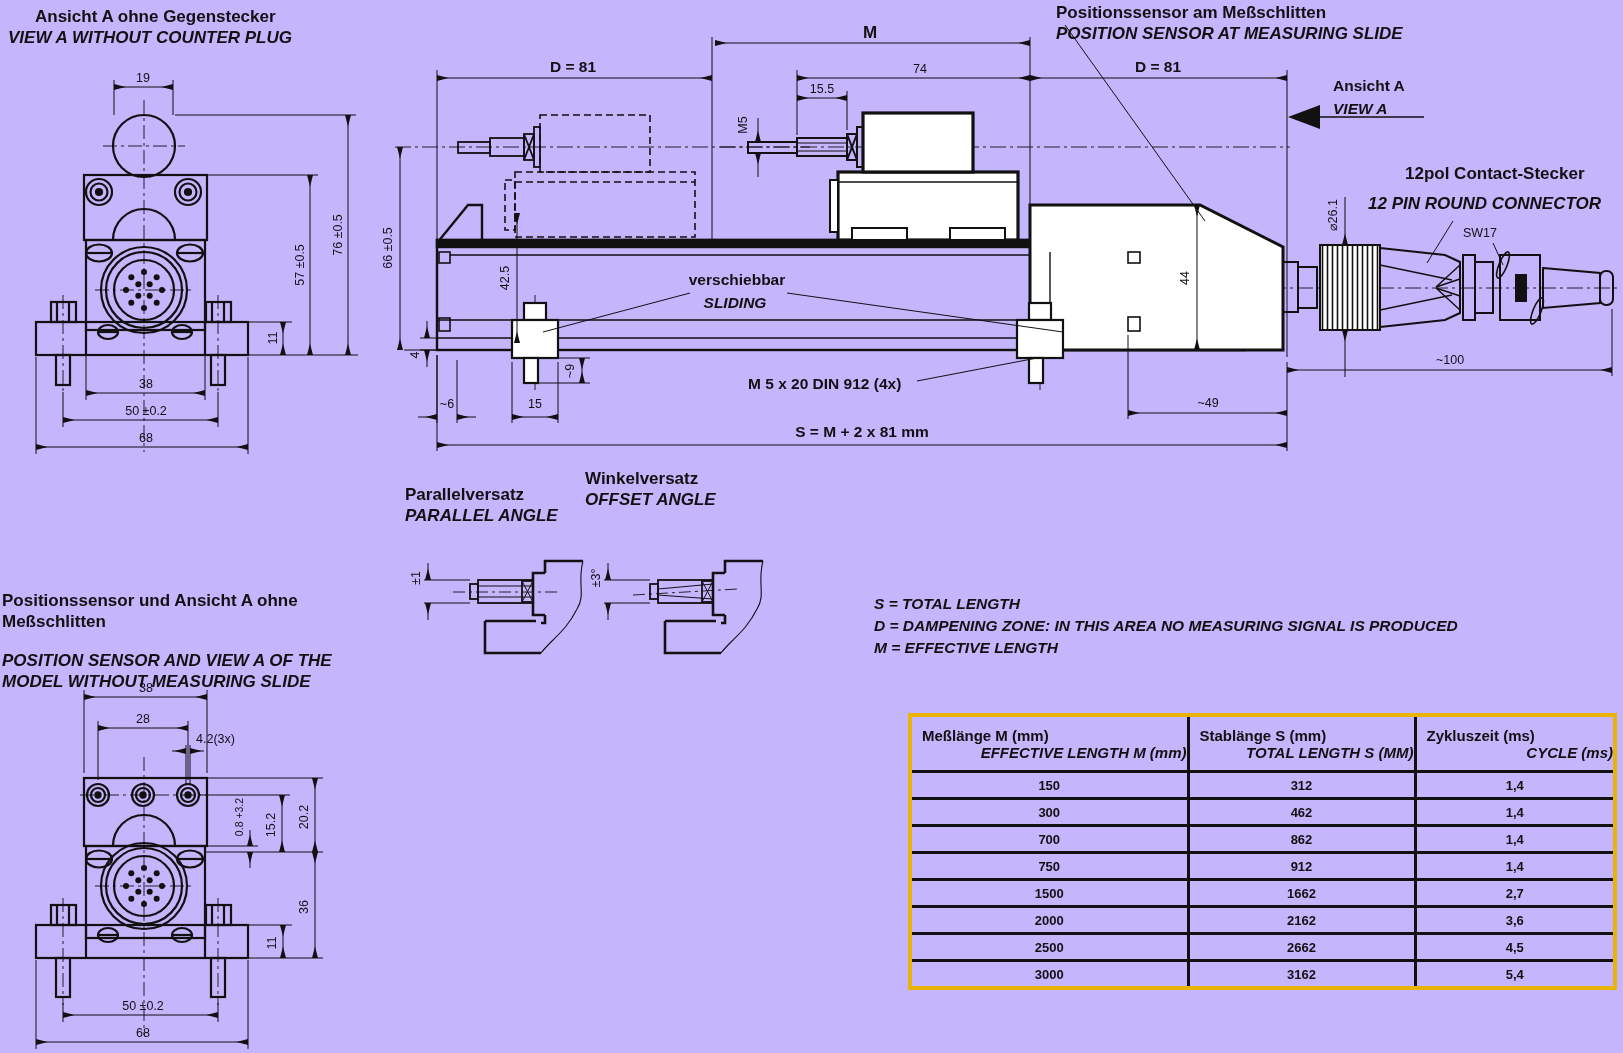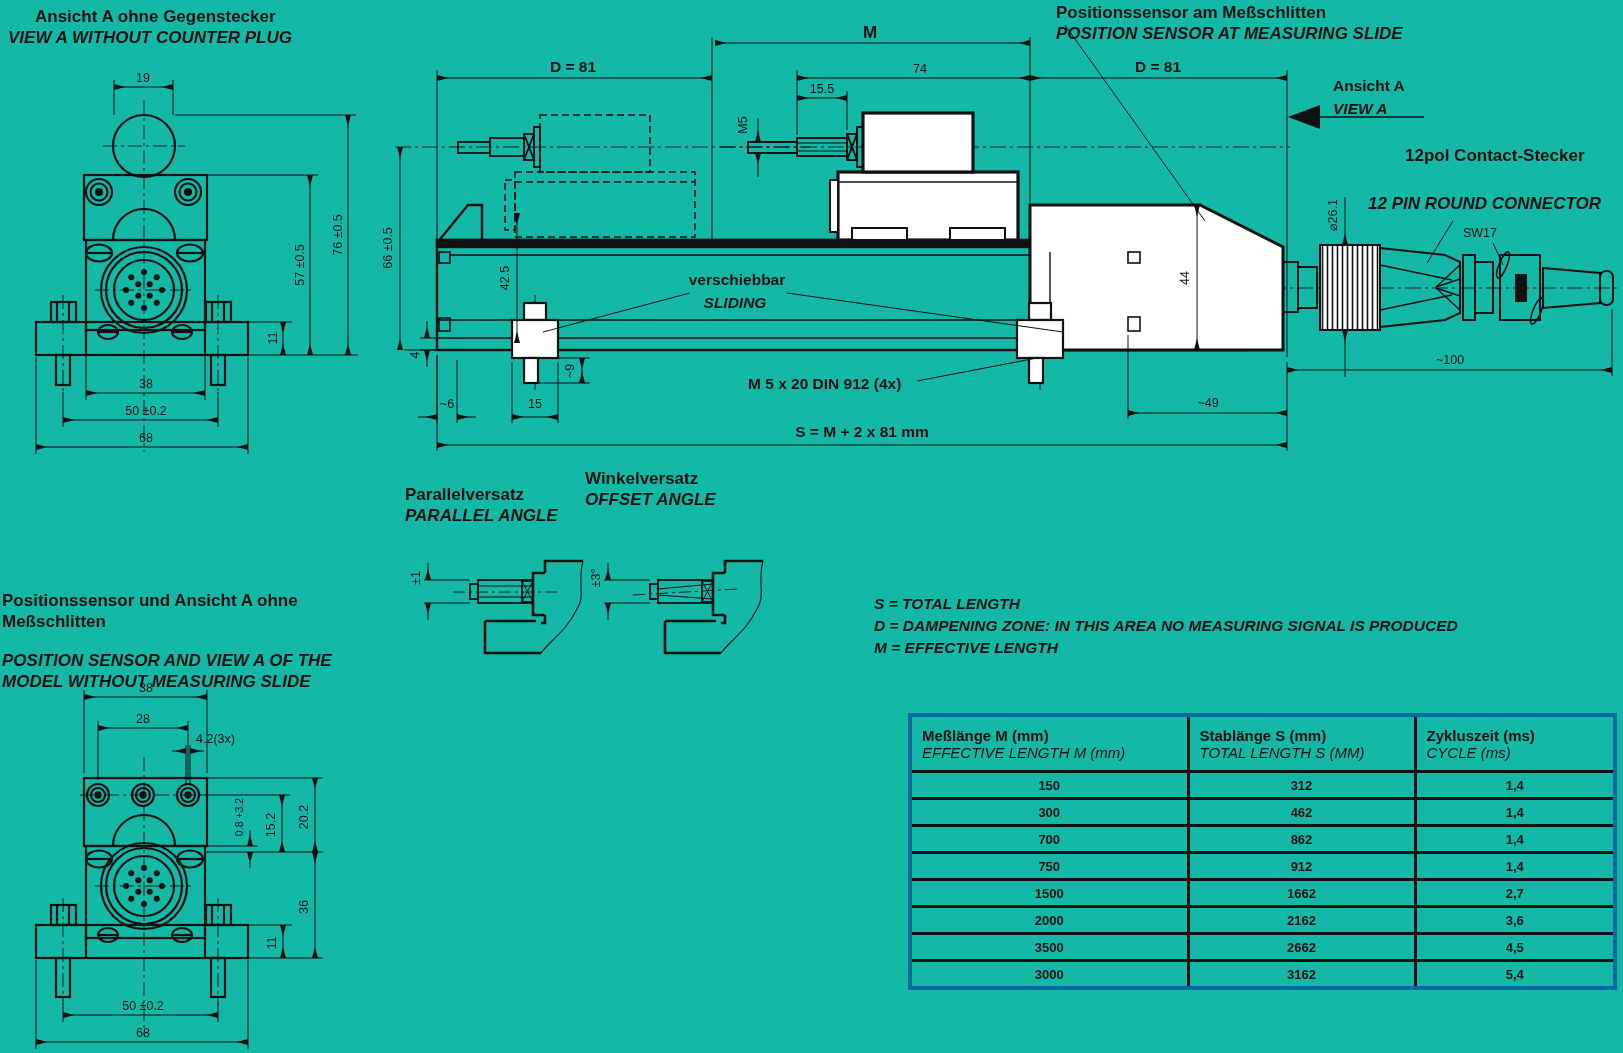--- a/index.html
+++ b/index.html
@@ -1,52 +1,52 @@
 <!DOCTYPE html>
 <html><head>
 <meta charset="utf-8">
 <style>
   html,body{margin:0;padding:0;background:#fff;}
-  #page{position:relative;width:1623px;height:1053px;background:#14b8a6;overflow:hidden;
+  #page{position:relative;width:1623px;height:1053px;background:#c4b5fd;overflow:hidden;
         font-family:"Liberation Sans",sans-serif;color:#111;}
   .abs{position:absolute;}
   .t-bold{font-weight:bold;font-size:17px;line-height:21px;white-space:nowrap;}
   .t-boldit{font-weight:bold;font-style:italic;font-size:17px;line-height:21px;white-space:nowrap;}
   .legend{font-size:15.5px;font-weight:bold;line-height:22px;white-space:nowrap;}
   .legend.it{font-style:italic;}
   svg{position:absolute;overflow:visible;}
   svg text{font-family:"Liberation Sans",sans-serif;fill:#111;}
   .dim{font-size:12.5px;}
   .dimb{font-size:15.5px;font-weight:bold;}
   .dimbi{font-size:15.5px;font-weight:bold;font-style:italic;}
   
   #spec-table{position:absolute;left:908px;top:713px;border-collapse:collapse;table-layout:fixed;}
   #spec-table td,#spec-table th{border:3px solid #111;padding:0;}
-  #spec-table{border:4px solid #0369a1;}
+  #spec-table{border:4px solid #eab308;}
   #spec-table th{height:53px;text-align:left;vertical-align:middle;padding-left:10px;}
   #spec-table td{height:24px;text-align:center;font-weight:bold;font-size:13px;}
   .hde{display:block;font-size:15px;font-weight:bold;}
-  .hen{display:block;font-size:15px;font-weight:normal;font-style:italic;}
+  .hen{display:block;font-size:15px;font-weight:bold;font-style:italic;text-align:right;}
 </style>
 </head>
 <body>
 
 <div id="page">
 
   <div class="abs" style="left:8px;top:6px;">
     <div class="t-bold" style="padding-left:27px;">Ansicht A ohne Gegenstecker</div>
     <div class="t-boldit">VIEW A WITHOUT COUNTER PLUG</div>
   </div>
 
   <div class="abs" style="left:1056px;top:2px;">
     <div class="t-bold">Positionssensor am Meßschlitten</div>
     <div class="t-boldit">POSITION SENSOR AT MEASURING SLIDE</div>
   </div>
 
-  <div class="abs" style="left:1405px;top:145px;text-align:center;">
+  <div class="abs" style="left:1405px;top:163px;text-align:center;">
     <span class="t-bold">12pol Contact-Stecker</span>
   </div>
   <div class="abs" style="left:1368px;top:193px;">
     <span class="t-boldit">12 PIN ROUND CONNECTOR</span>
   </div>
 
   <div class="abs" style="left:405px;top:484px;">
     <div class="t-bold">Parallelversatz</div>
     <div class="t-boldit">PARALLEL ANGLE</div>
   </div>
@@ -592,21 +592,21 @@
           <td>1500</td>
           <td>1662</td>
           <td>2,7</td>
         </tr>
       <tr>
           <td>2000</td>
           <td>2162</td>
           <td>3,6</td>
         </tr>
       <tr>
-          <td>3500</td>
+          <td>2500</td>
           <td>2662</td>
           <td>4,5</td>
         </tr>
       <tr>
           <td>3000</td>
           <td>3162</td>
           <td>5,4</td>
         </tr>
     </tbody>
   </table>

